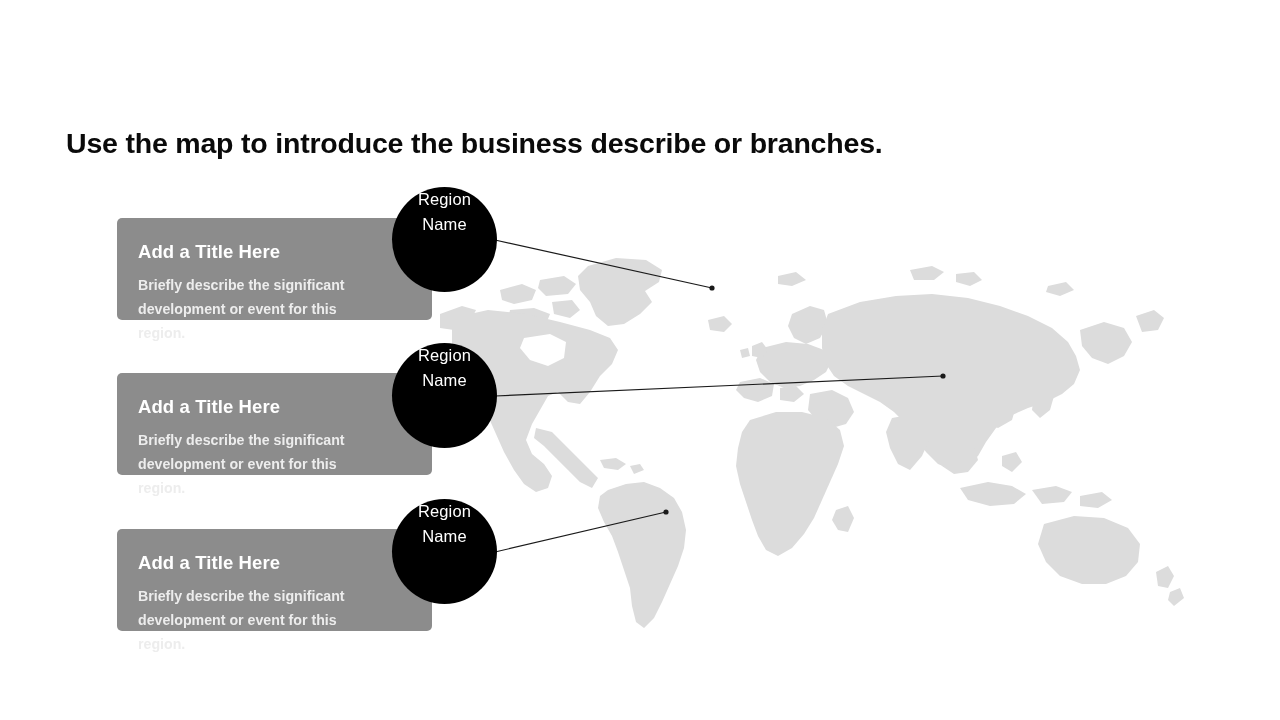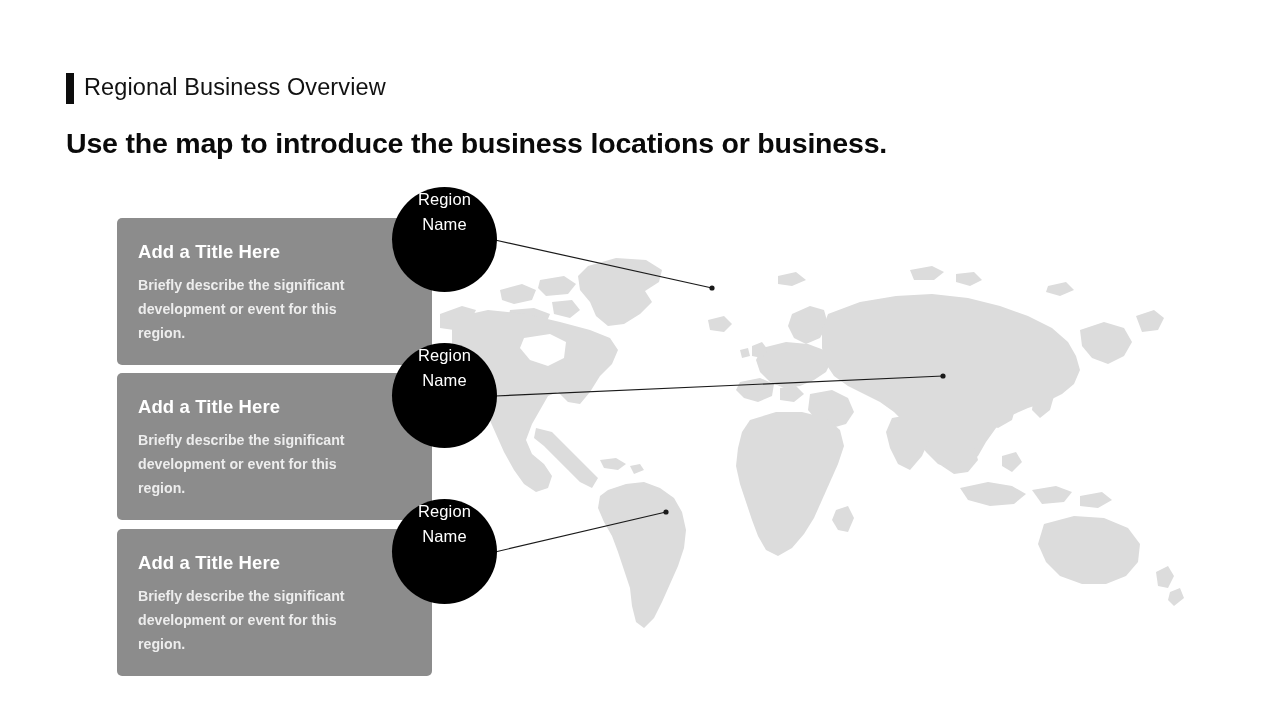--- a/index.html
+++ b/index.html
@@ -86,21 +86,21 @@
     top: 0;
     width: 1280px;
     height: 720px;
   }
 
   
   .card {
     position: absolute;
     left: 117px;
     width: 315px;
-    height: 147px;
+    height: 102px;
     background: #8c8c8c;
     border-radius: 5px;
     box-sizing: border-box;
     padding: 22px 20px 9px 21px;
   }
   .card-1 { top: 218px; }
   .card-2 { top: 373px; }
   .card-3 { top: 529px; }
 
   .card-title {
@@ -217,25 +217,21 @@
         <path d="M268 68 L284 64 L292 72 L284 80 L270 78 Z"></path>
 
         <path d="M470 18 L492 14 L504 20 L494 28 L474 28 Z"></path>
         <path d="M516 22 L534 20 L542 28 L530 34 L516 30 Z"></path>
         <path d="M338 24 L356 20 L366 28 L352 34 L338 32 Z"></path>
         <path d="M608 34 L626 30 L634 38 L620 44 L606 40 Z"></path>
       </g>
     </svg>
   </div>
 
-  <div class="header">
-    <div class="accent-bar"></div>
-    <div class="eyebrow-title">Regional Business Overview</div>
-  </div>
-  <div class="subtitle">Use the map to introduce the business locations or business.</div>
+  <div class="subtitle">Use the map to introduce the business describe or branches.</div>
 
   <svg class="leader-layer" viewBox="0 0 1280 720" xmlns="http://www.w3.org/2000/svg">
     <g stroke="#1a1a1a" stroke-width="1.2" fill="#1a1a1a">
       <line x1="495" y1="240" x2="712" y2="288"></line>
       <circle cx="712" cy="288" r="2.6" stroke="none"></circle>
       <line x1="495" y1="396" x2="943" y2="376"></line>
       <circle cx="943" cy="376" r="2.6" stroke="none"></circle>
       <line x1="495" y1="552" x2="666" y2="512"></line>
       <circle cx="666" cy="512" r="2.6" stroke="none"></circle>
     </g>

